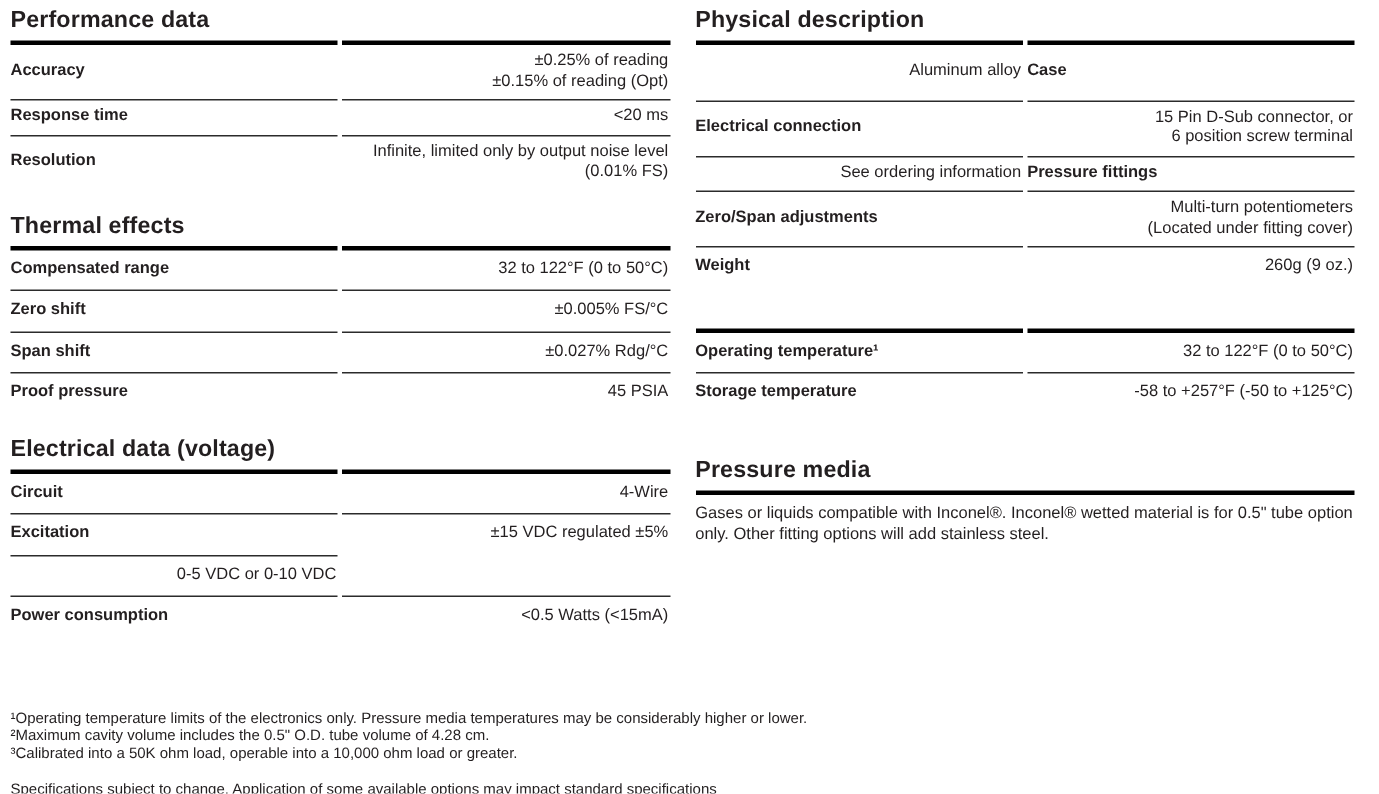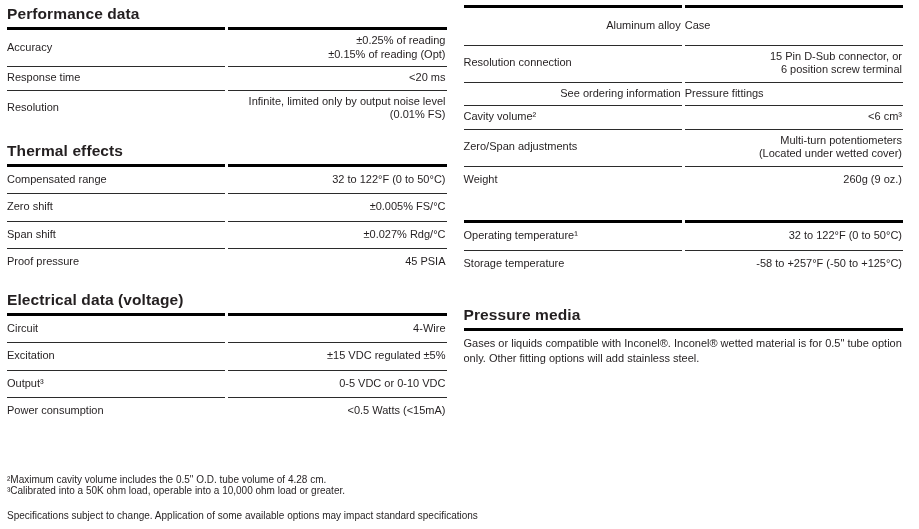--- a/index.html
+++ b/index.html
@@ -37,21 +37,21 @@
   }
   .spec-row .cell {
     border-top: 1.5px solid #2b2b2b;
     padding: 4px 1px 5px 0;
     display: flex;
     align-items: center;
     font-size: 11px;
     line-height: 13.5px;
   }
   .spec-row.first .cell { border-top: 3px solid #000000; }
-  .spec-row .lbl { font-weight: 400; }
+  .spec-row .lbl { font-weight: 700; }
   .spec-row .val {
     justify-content: flex-end;
     text-align: right;
     white-space: pre-line;
   }
   .spec-row.pad-lg .cell { padding-top: 11px; padding-bottom: 12px; }
   .spec-row.pad-md .cell { padding-top: 6px; padding-bottom: 7px; }
 
   .env-gap { margin-top: 27px; }
   .media-gap { margin-top: 29px; }
@@ -131,57 +131,53 @@
         <div class="spec-table">
           <div class="spec-row first pad-md">
             <div class="cell lbl">Circuit</div>
             <div class="cell val">4-Wire</div>
           </div>
           <div class="spec-row pad-md">
             <div class="cell lbl">Excitation</div>
             <div class="cell val">±15 VDC regulated ±5%</div>
           </div>
           <div class="spec-row pad-md">
-            <div class="cell lbl">Output³</div>
             <div class="cell val">0-5 VDC or 0-10 VDC</div>
           </div>
           <div class="spec-row pad-md">
             <div class="cell lbl">Power consumption</div>
             <div class="cell val">&lt;0.5 Watts (&lt;15mA)</div>
           </div>
         </div>
       </section>
 
     </div>
 
     <div class="col">
 
       <section class="spec-section">
+        <h2>Physical description</h2>
         <div class="spec-table">
           <div class="spec-row first pad-lg">
             <div class="cell val">Aluminum alloy</div>
             <div class="cell lbl">Case</div>
           </div>
           <div class="spec-row">
-            <div class="cell lbl">Resolution connection</div>
+            <div class="cell lbl">Electrical connection</div>
             <div class="cell val">15 Pin D-Sub connector, or
 6 position screw terminal</div>
           </div>
           <div class="spec-row">
             <div class="cell val">See ordering information</div>
             <div class="cell lbl">Pressure fittings</div>
           </div>
           <div class="spec-row">
-            <div class="cell lbl">Cavity volume²</div>
-            <div class="cell val">&lt;6 cm³</div>
-          </div>
-          <div class="spec-row">
             <div class="cell lbl">Zero/Span adjustments</div>
             <div class="cell val">Multi-turn potentiometers
-(Located under wetted cover)</div>
+(Located under fitting cover)</div>
           </div>
           <div class="spec-row pad-md">
             <div class="cell lbl">Weight</div>
             <div class="cell val">260g (9 oz.)</div>
           </div>
         </div>
       </section>
 
       <section class="spec-section env-gap">
         <div class="spec-table">
@@ -199,18 +195,19 @@
       <section class="spec-section media-gap">
         <h2>Pressure media</h2>
         <div class="media-rule"></div>
         <p class="media-body">Gases or liquids compatible with Inconel®. Inconel® wetted material is for 0.5" tube option only. Other fitting options will add stainless steel.</p>
       </section>
 
     </div>
   </div>
 
   <div class="footnotes">
+    <div class="fn-line">¹Operating temperature limits of the electronics only. Pressure media temperatures may be considerably higher or lower.</div>
     <div class="fn-line">²Maximum cavity volume includes the 0.5" O.D. tube volume of 4.28 cm.</div>
     <div class="fn-line">³Calibrated into a 50K ohm load, operable into a 10,000 ohm load or greater.</div>
     <div class="fn-para">Specifications subject to change. Application of some available options may impact standard specifications</div>
 
   </div>
 </div>
 
 </body></html>

